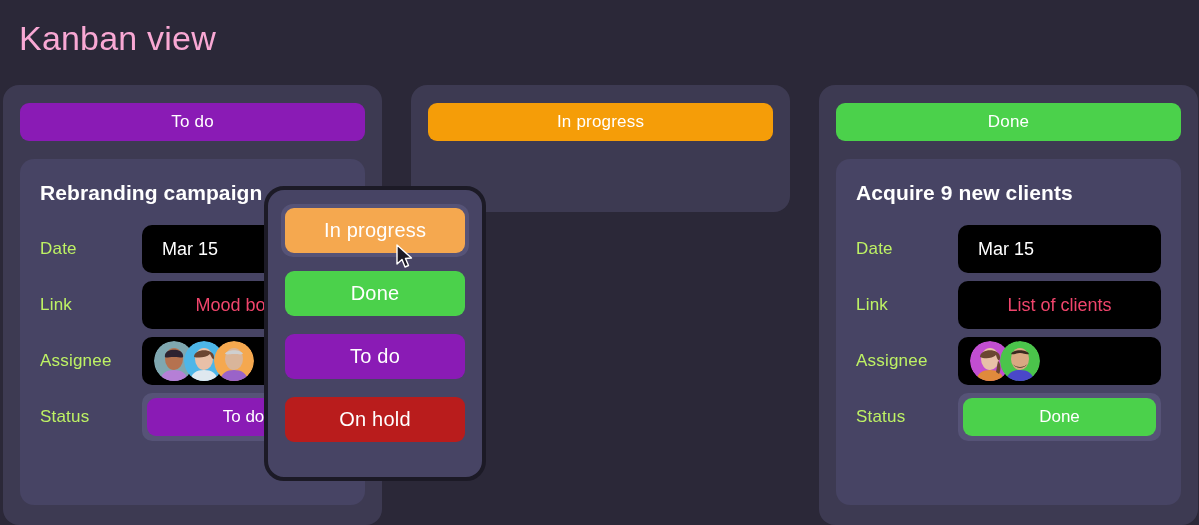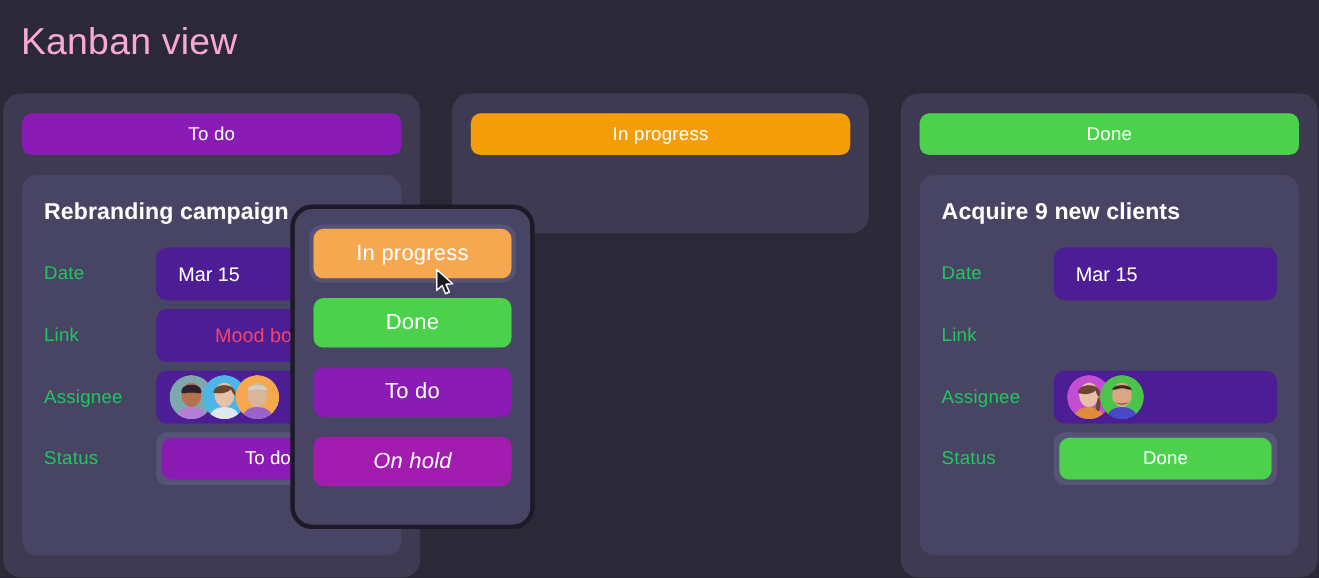--- a/index.html
+++ b/index.html
@@ -102,27 +102,27 @@
     display: flex;
     align-items: center;
     gap: 0;
     height: 48px;
   }
 
   .field-label {
     width: 102px;
     flex: 0 0 102px;
     font-size: 17px;
-    color: #22c55e;
+    color: #bef264;
     letter-spacing: 0.2px;
   }
 
   .field-value {
     flex: 1 1 auto;
-    background: #4c1d95;
+    background: #000000;
     border-radius: 10px;
     height: 48px;
     display: flex;
     align-items: center;
     padding: 0 20px;
     font-size: 18px;
     color: #ffffff;
   }
 
   .field-value.link {
@@ -202,21 +202,21 @@
     align-items: center;
     justify-content: center;
     font-size: 20px;
     color: #ffffff;
     letter-spacing: 0.2px;
     cursor: pointer;
   }
   .dd-inprog { background: #f5a84f; }
   .dd-done   { background: #4bd14b; }
   .dd-todo   { background: #8a1bb5; }
-  .dd-hold   { background: #a21caf; font-style: italic; }
+  .dd-hold   { background: #b91c1c; }
 
   
   .cursor {
     position: absolute;
     left: 396px;
     top: 244px;
     width: 18px;
     height: 26px;
     z-index: 60;
     pointer-events: none;
@@ -302,20 +302,21 @@
 
       <div class="fields">
 
         <div class="field-row">
           <div class="field-label">Date</div>
           <div class="field-value">Mar 15</div>
         </div>
 
         <div class="field-row">
           <div class="field-label">Link</div>
+          <div class="field-value link">List of clients</div>
         </div>
 
         <div class="field-row">
           <div class="field-label">Assignee</div>
           <div class="field-value avatars">
             <div class="avatar-stack">
               <span class="avatar">
                 <svg viewBox="0 0 40 40">
                     <circle cx="20" cy="20" r="20" fill="#c24ed1"></circle>
                     <path d="M6 40c1-8 7-11 14-11s13 3 14 11z" fill="#e08a3c"></path>

